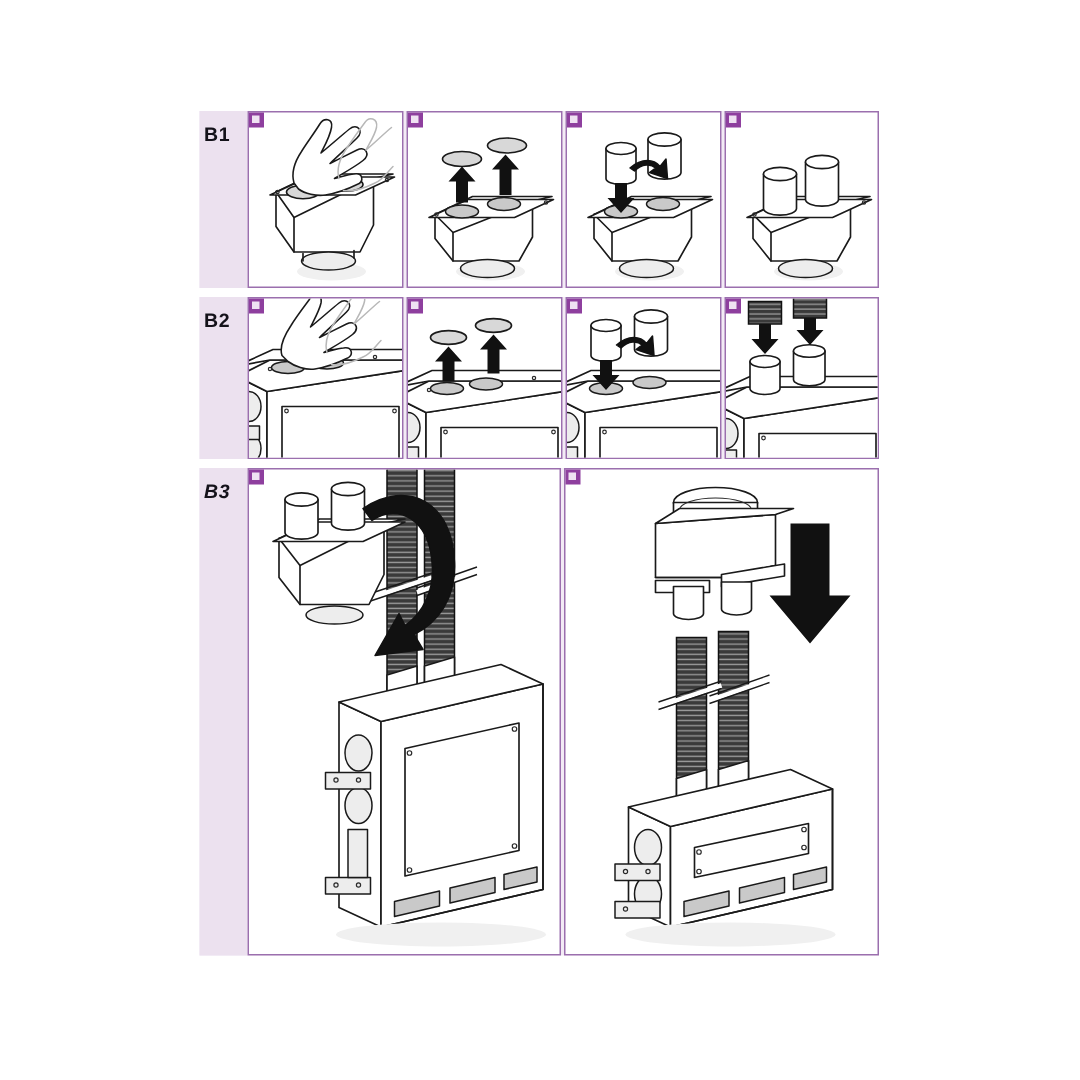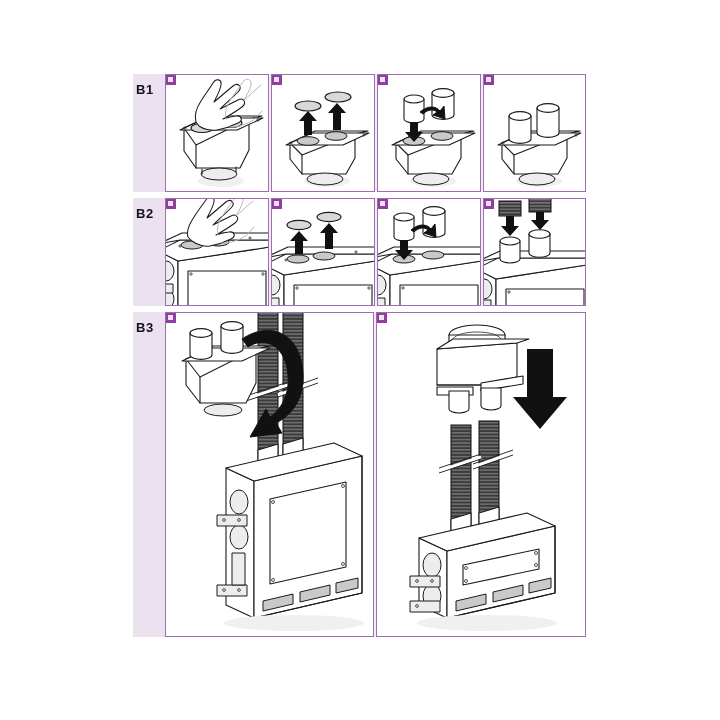--- a/index.html
+++ b/index.html
@@ -251,21 +251,21 @@
 
       <rect x="15" y="2" width="22" height="15" fill="url(#ribs2d)" stroke="#111" stroke-width="1"></rect>
       <rect x="45" y="-2" width="22" height="15" fill="url(#ribs2d)" stroke="#111" stroke-width="1"></rect>
       <path class="blk" d="M22 17 L30 17 L30 27 L35 27 L26 37 L17 27 L22 27 Z"></path>
       <path class="blk" d="M52 13 L60 13 L60 21 L65 21 L56 31 L47 21 L52 21 Z"></path>
     </svg>
   </div>
 
   <div class="rowband" style="left:133px;top:312px;width:453px;height:325px;"></div>
   <div class="rowlabel-col" style="left:133px;top:312px;width:32px;height:325px;"></div>
-  <div class="rowlabel" style="left:136px;top:320px;">B3</div>
+  <div class="rowlabel" style="left:136px;top:320px;font-style:italic;">B3</div>
 
   <div class="panel" style="left:165px;top:312px;width:209px;height:325px;">
     <div class="pmark">
         <i></i>
       </div>
     <svg width="209" height="325" viewBox="0 0 209 325">
       <defs>
         <pattern id="ribs3a" patternUnits="userSpaceOnUse" width="7" height="3.4">
           <rect width="7" height="3.4" fill="#3a3a3a"></rect>
           <line x1="0" y1="0.8" x2="7" y2="0.8" stroke="#9a9a9a" stroke-width="0.9"></line>

